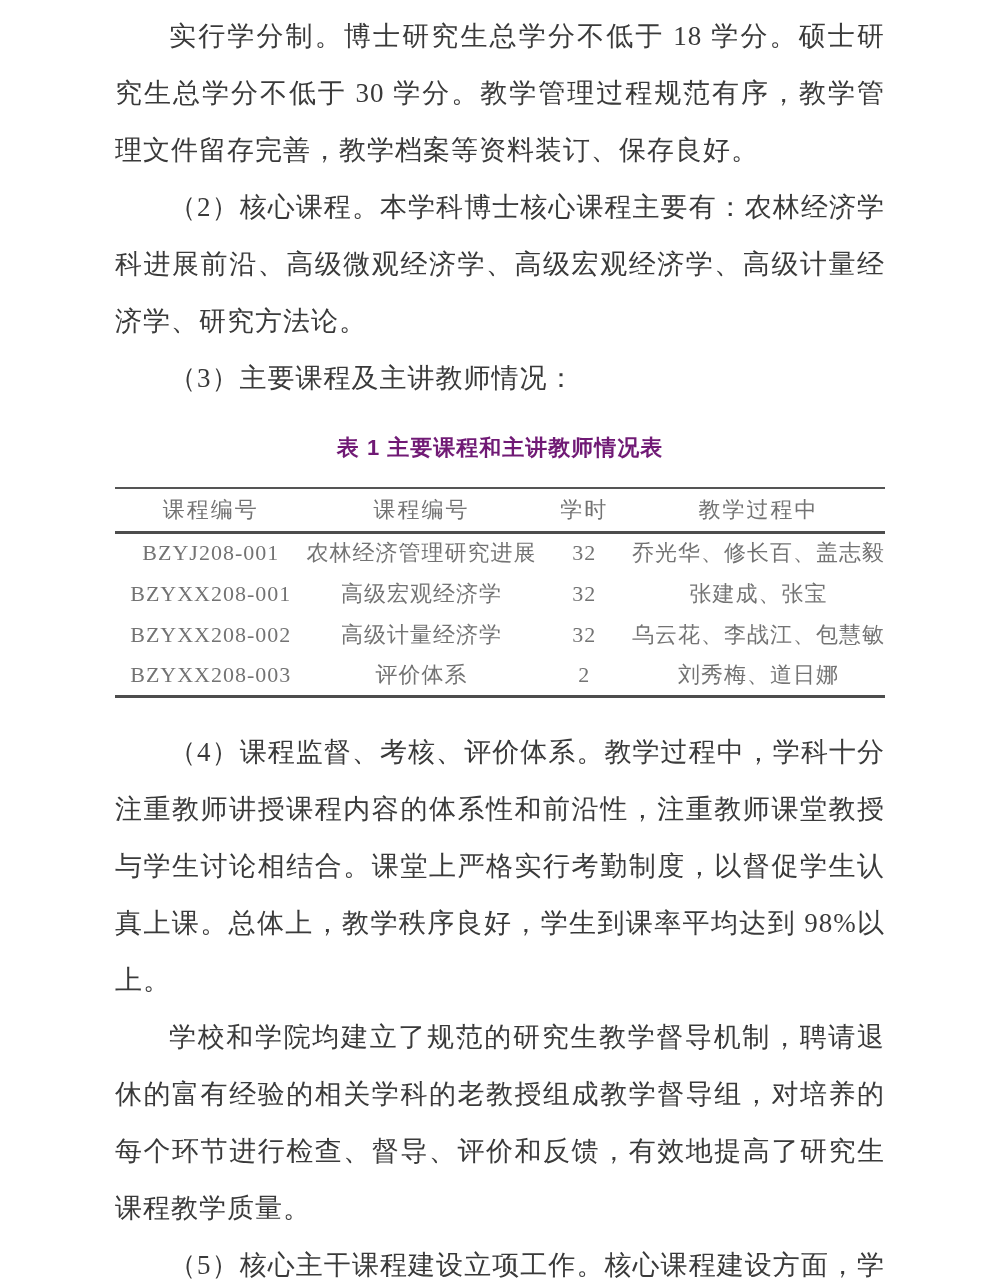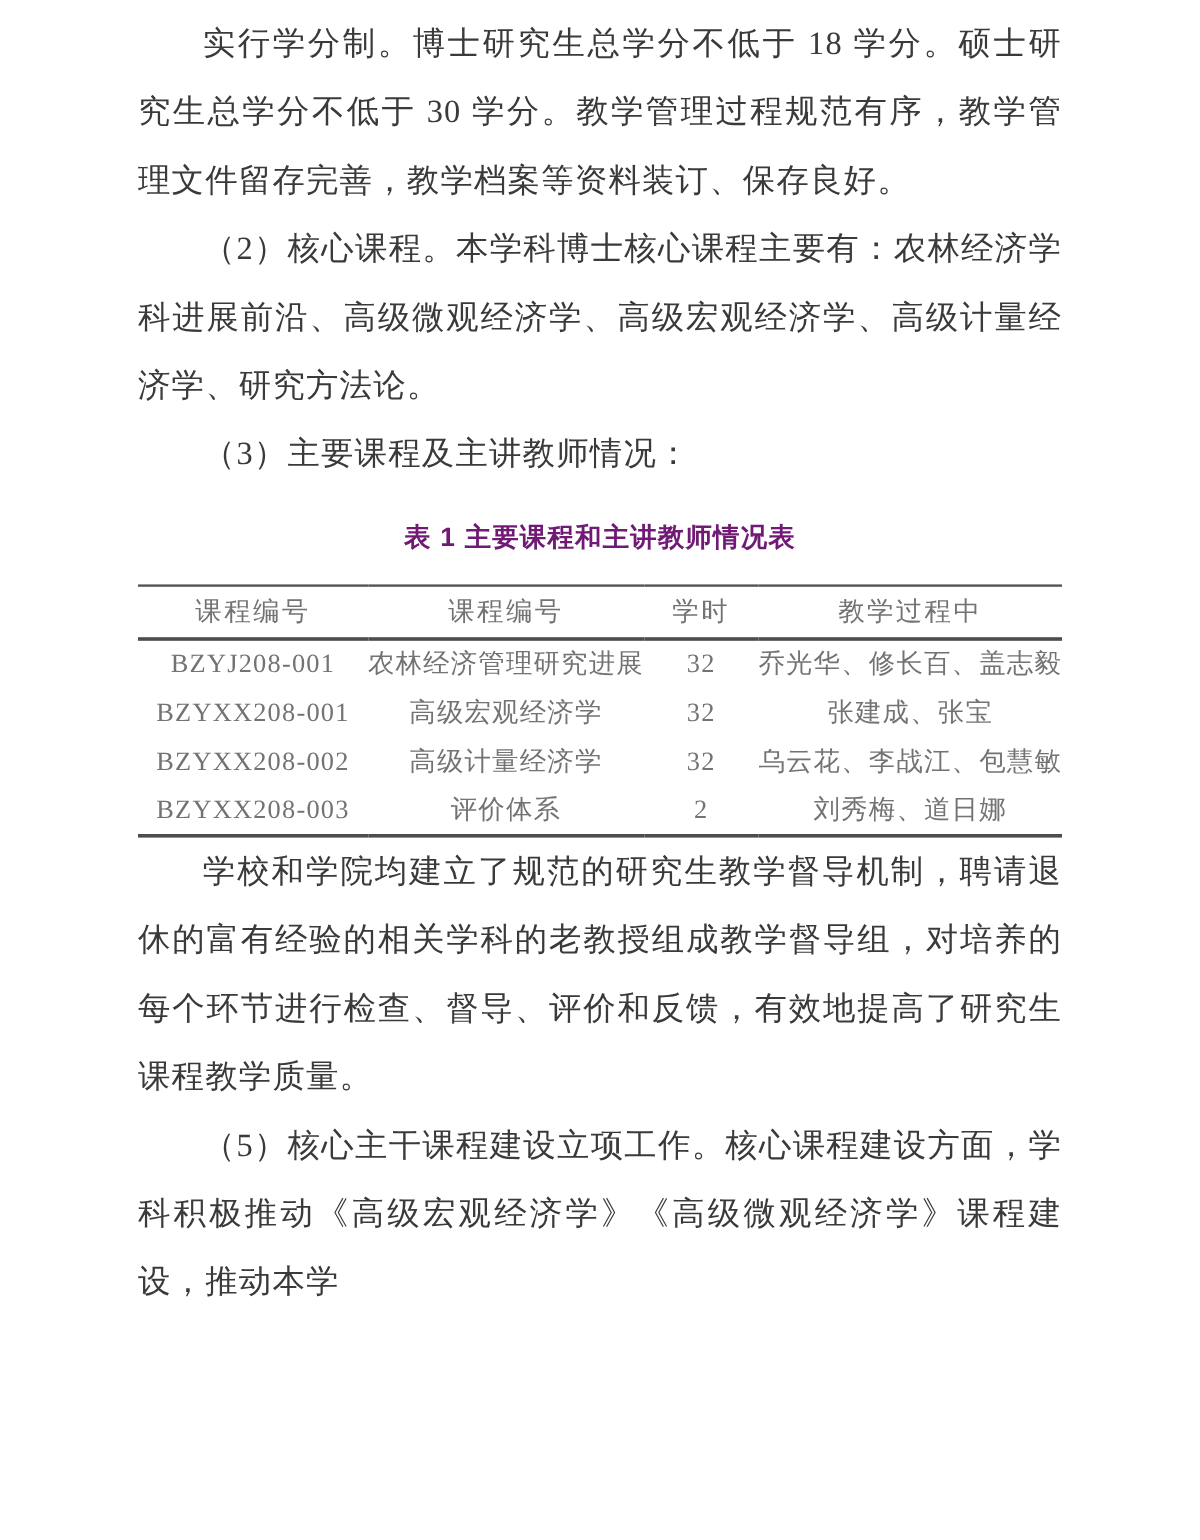--- a/index.html
+++ b/index.html
@@ -109,16 +109,17 @@
       </tr>
       <tr>
         <td>BZYXX208-003</td>
         <td>评价体系</td>
         <td>2</td>
         <td>刘秀梅、道日娜</td>
       </tr>
     </tbody>
   </table>
 
+  <p class="para after-table">（4）课程监督、考核、评价体系。教学过程中，学科十分注重教师讲授课程内容的体系性和前沿性，注重教师课堂教授与学生讨论相结合。课堂上严格实行考勤制度，以督促学生认真上课。总体上，教学秩序良好，学生到课率平均达到 98%以上。</p>
   <p class="para">学校和学院均建立了规范的研究生教学督导机制，聘请退休的富有经验的相关学科的老教授组成教学督导组，对培养的每个环节进行检查、督导、评价和反馈，有效地提高了研究生课程教学质量。</p>
   <p class="para">（5）核心主干课程建设立项工作。核心课程建设方面，学科积极推动《高级宏观经济学》《高级微观经济学》课程建设，推动本学</p>
 
 </div>
 
 </body></html>

